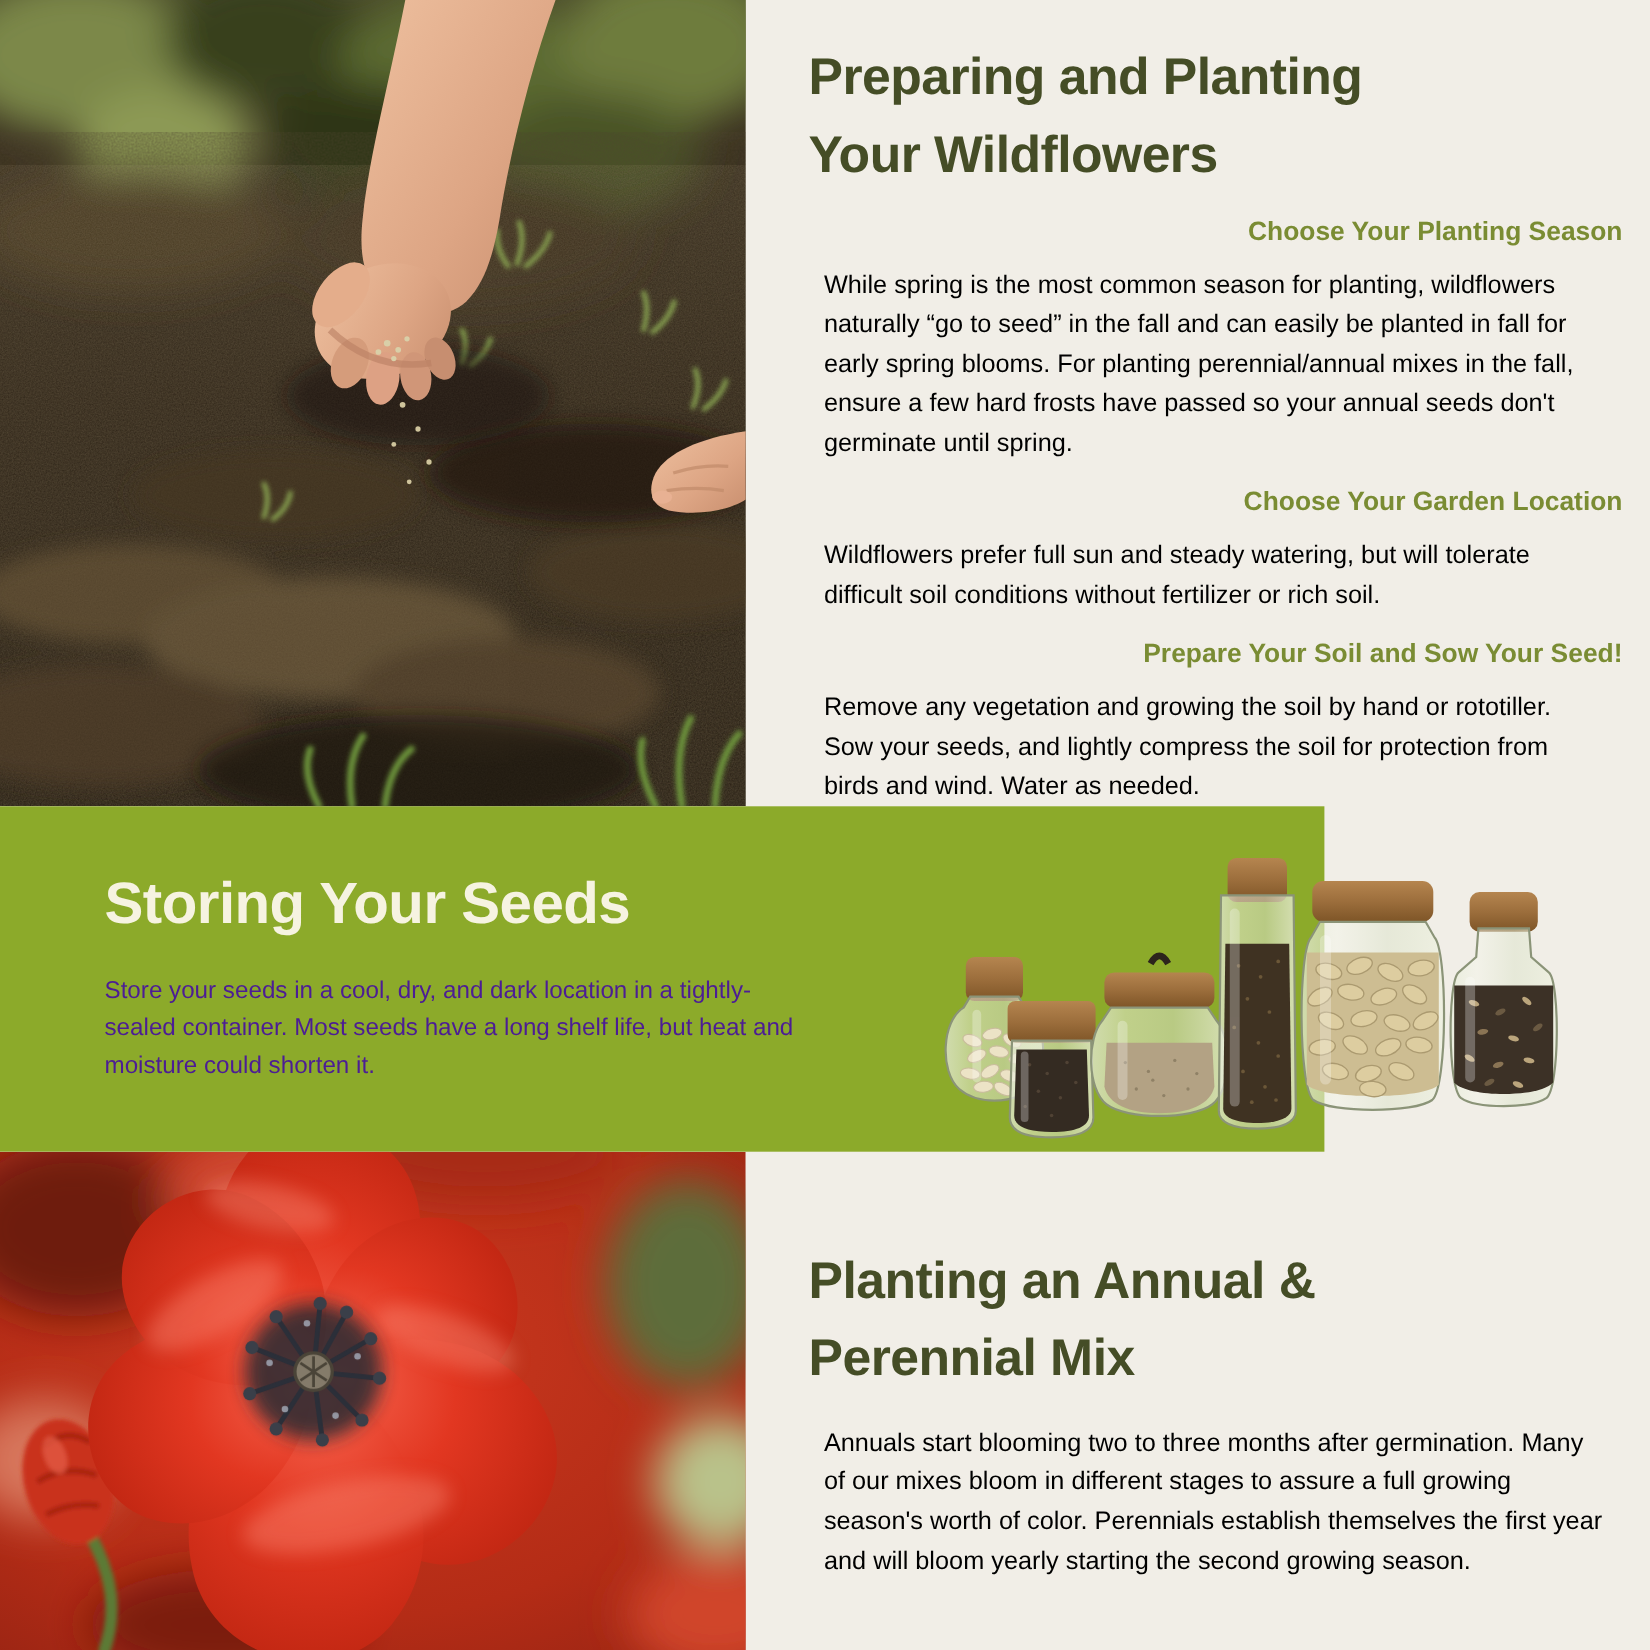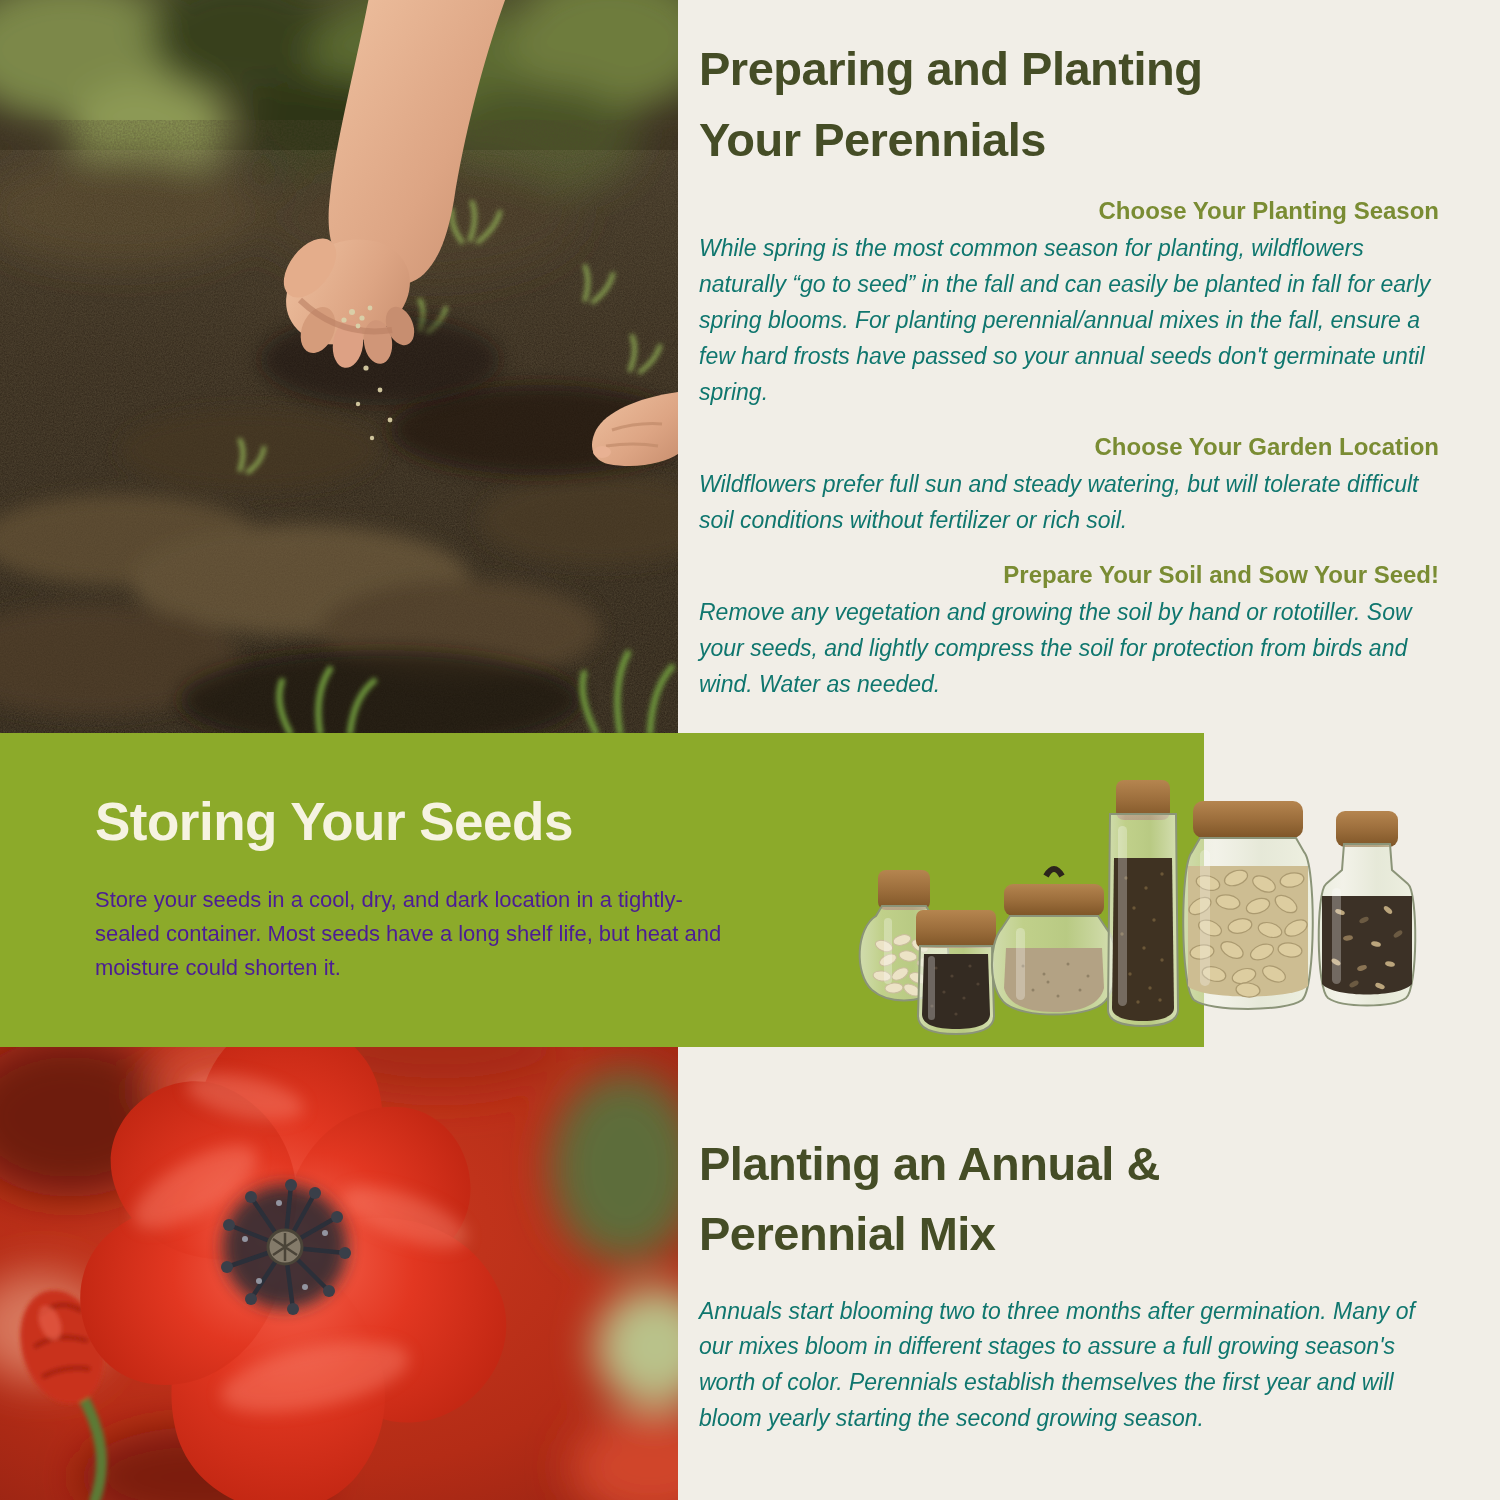--- a/index.html
+++ b/index.html
@@ -6,37 +6,37 @@
   .canvas{
     position:relative;width:1500px;height:1500px;overflow:hidden;
     background:#f1eee7;
     font-family:"Liberation Sans", sans-serif;
   }
   .photo{position:absolute;left:0;width:678px;overflow:hidden;}
   .photo svg{display:block;}
   .photo-sowing{top:0;height:733px;}
   .photo-poppy{top:1047px;height:453px;}
 
-  .col{position:absolute;left:699px;width:740px;}
+  .col{position:absolute;left:735px;width:740px;}
   .col-top{top:34px;}
   .col-bottom{top:1058px;}
 
   .big-title{
     margin:0;color:#454d26;font-weight:bold;
     font-size:47px;line-height:1.5;letter-spacing:-0.5px;
   }
   .col-top .big-title{margin-bottom:14px;}
   .col-bottom .big-title{margin-bottom:24px;}
 
   .sub-heading{
     margin:20px 0 4px 0;color:#7a8c33;font-weight:bold;
     font-size:24px;line-height:1.35;text-align:right;
   }
   .body-text{
-    margin:0;color:#0f766e;font-size:23px;line-height:1.56;font-style:italic;
+    margin:14px;color:#000000;font-size:23px;line-height:1.56;
   }
 
   .band{
     position:absolute;left:0;top:733px;width:1204px;height:314px;
     background:#8caa2a;
   }
   .band-textblock{position:absolute;left:95px;top:60px;width:645px;}
   .band-title{
     margin:0 0 32px 0;color:#f6f3e1;font-weight:bold;
     font-size:53px;line-height:1.1;letter-spacing:-0.5px;
@@ -162,21 +162,21 @@
       <g>
         <path d="M678 392 C 636 398, 606 412, 596 430 C 588 446, 592 460, 608 464
                  C 638 470, 666 462, 678 454 Z" fill="url(#skin)"></path>
         <path d="M612 430 q26 -8 50 -6 M606 446 q28 -4 52 0" stroke="#c08a6a" stroke-width="3" fill="none" opacity="0.7"></path>
         <ellipse cx="602" cy="452" rx="9" ry="6" fill="#e8b193"></ellipse>
       </g>
     </svg>
   </div>
 
   <div class="col col-top">
-    <h1 class="big-title"><span>Preparing and Planting</span><br><span>Your Perennials</span></h1>
+    <h1 class="big-title"><span>Preparing and Planting</span><br><span>Your Wildflowers</span></h1>
 
     <div>
       <h3 class="sub-heading">Choose Your Planting Season</h3>
       <p class="body-text">While spring is the most common season for planting, wildflowers naturally “go to seed” in the fall and can easily be planted in fall for early spring blooms. For planting perennial/annual mixes in the fall, ensure a few hard frosts have passed so your annual seeds don't germinate until spring.</p>
     </div>
 
     <div>
       <h3 class="sub-heading">Choose Your Garden Location</h3>
       <p class="body-text">Wildflowers prefer full sun and steady watering, but will tolerate difficult soil conditions without fertilizer or rich soil.</p>
     </div>

